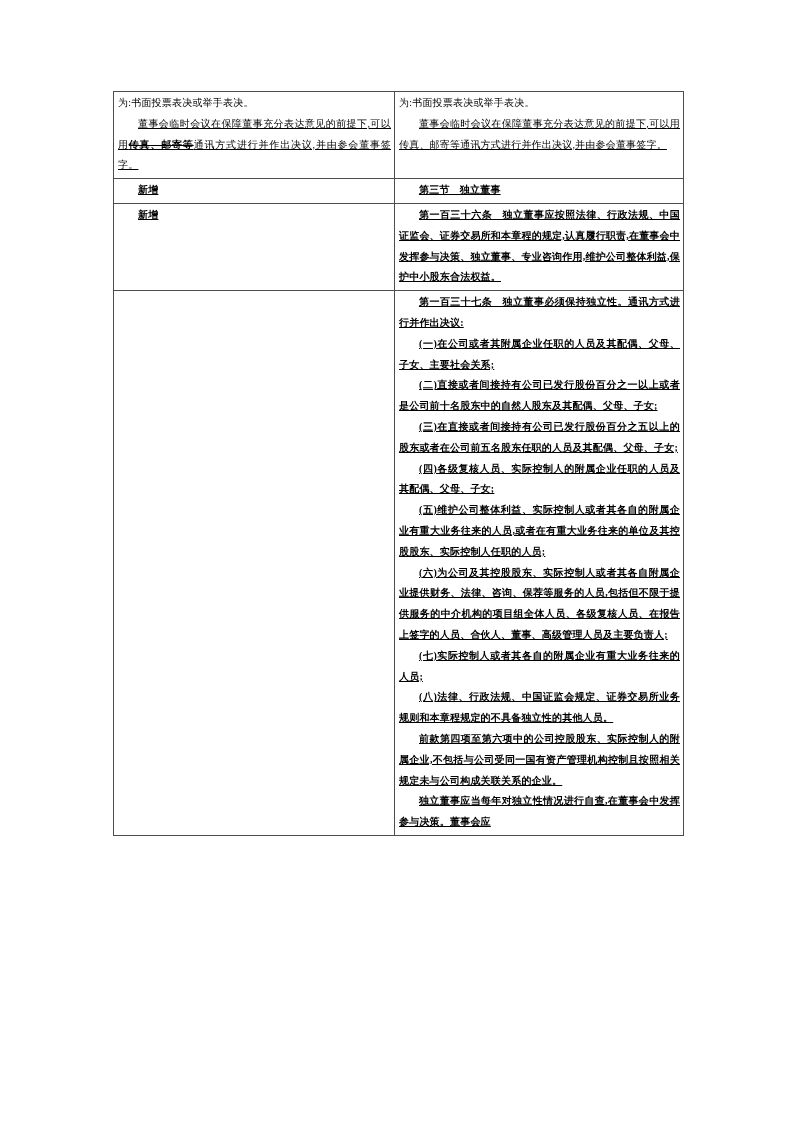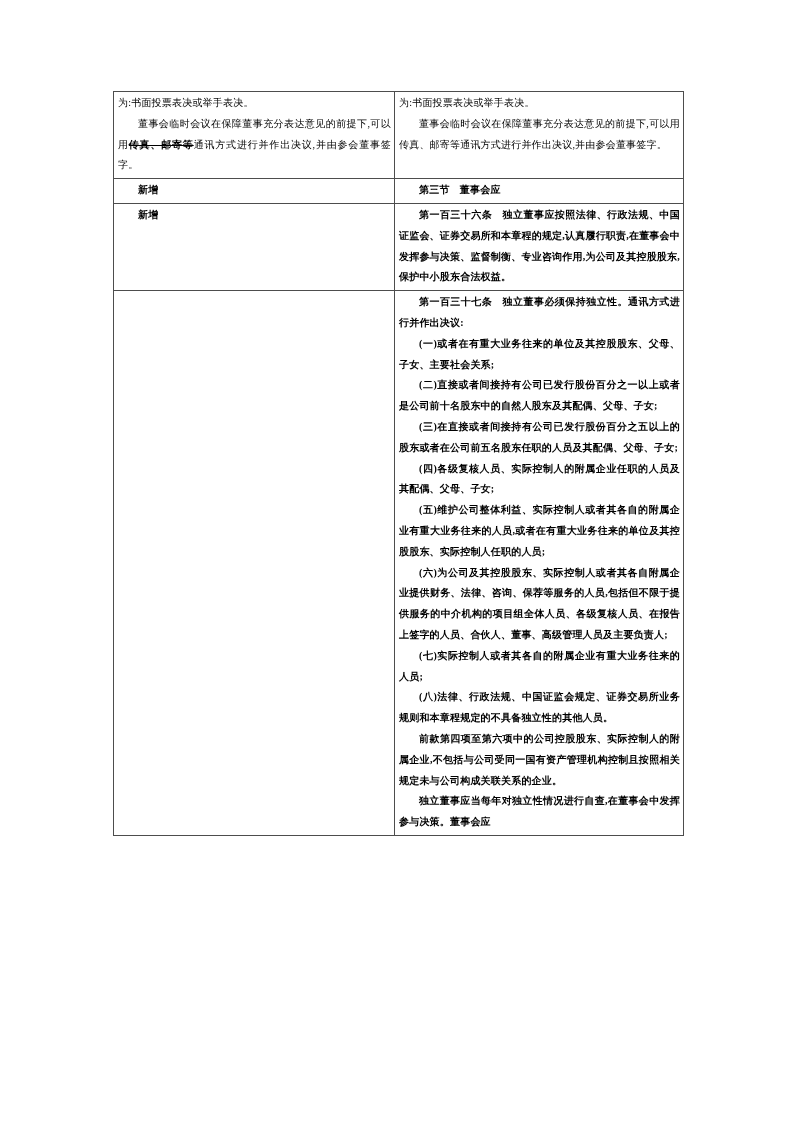--- a/index.html
+++ b/index.html
@@ -33,21 +33,21 @@
     padding: 1px 3px 2px 4px;
   }
   .para {
     margin: 0;
     font-size: 10px;
     line-height: 20.8px;
     text-align: justify;
     letter-spacing: 0.2px;
     word-break: break-all;
   }
-  .para.indent { text-indent: 2em; }
+  .para.indent { text-indent: 2em; text-decoration: underline; }
   .para.bold, span.bold { font-weight: bold; }
   span.strike { text-decoration: line-through; }
 </style>
 </head>
 <body>
 
 <div class="page">
   <table class="doc-table">
     <colgroup>
       <col style="width:281px">
@@ -62,36 +62,36 @@
           <td>
             <p class="para"><span>为:书面投票表决或举手表决。</span></p>
             <p class="para indent"><span>董事会临时会议在保障董事充分表达意见的前提下,可以用传真、邮寄等通讯方式进行并作出决议,并由参会董事签字。</span></p>
           </td>
         </tr>
         <tr>
           <td>
             <p class="para indent bold"><span>新增</span></p>
           </td>
           <td>
-            <p class="para indent bold"><span>第三节　董事会应</span></p>
+            <p class="para indent bold"><span>第三节　独立董事</span></p>
           </td>
         </tr>
         <tr>
           <td>
             <p class="para indent bold"><span>新增</span></p>
           </td>
           <td>
-            <p class="para indent bold"><span>第一百三十六条　独立董事应按照法律、行政法规、中国证监会、证券交易所和本章程的规定,认真履行职责,在董事会中发挥参与决策、监督制衡、专业咨询作用,为公司及其控股股东,保护中小股东合法权益。</span></p>
+            <p class="para indent bold"><span>第一百三十六条　独立董事应按照法律、行政法规、中国证监会、证券交易所和本章程的规定,认真履行职责,在董事会中发挥参与决策、独立董事、专业咨询作用,维护公司整体利益,保护中小股东合法权益。</span></p>
           </td>
         </tr>
         <tr>
           <td></td>
           <td>
             <p class="para indent bold"><span>第一百三十七条　独立董事必须保持独立性。通讯方式进行并作出决议:</span></p>
-            <p class="para indent bold"><span>(一)或者在有重大业务往来的单位及其控股股东、父母、子女、主要社会关系;</span></p>
+            <p class="para indent bold"><span>(一)在公司或者其附属企业任职的人员及其配偶、父母、子女、主要社会关系;</span></p>
             <p class="para indent bold"><span>(二)直接或者间接持有公司已发行股份百分之一以上或者是公司前十名股东中的自然人股东及其配偶、父母、子女;</span></p>
             <p class="para indent bold"><span>(三)在直接或者间接持有公司已发行股份百分之五以上的股东或者在公司前五名股东任职的人员及其配偶、父母、子女;</span></p>
             <p class="para indent bold"><span>(四)各级复核人员、实际控制人的附属企业任职的人员及其配偶、父母、子女;</span></p>
             <p class="para indent bold"><span>(五)维护公司整体利益、实际控制人或者其各自的附属企业有重大业务往来的人员,或者在有重大业务往来的单位及其控股股东、实际控制人任职的人员;</span></p>
             <p class="para indent bold"><span>(六)为公司及其控股股东、实际控制人或者其各自附属企业提供财务、法律、咨询、保荐等服务的人员,包括但不限于提供服务的中介机构的项目组全体人员、各级复核人员、在报告上签字的人员、合伙人、董事、高级管理人员及主要负责人;</span></p>
             <p class="para indent bold"><span>(七)实际控制人或者其各自的附属企业有重大业务往来的人员;</span></p>
             <p class="para indent bold"><span>(八)法律、行政法规、中国证监会规定、证券交易所业务规则和本章程规定的不具备独立性的其他人员。</span></p>
             <p class="para indent bold"><span>前款第四项至第六项中的公司控股股东、实际控制人的附属企业,不包括与公司受同一国有资产管理机构控制且按照相关规定未与公司构成关联关系的企业。</span></p>
             <p class="para indent bold"><span>独立董事应当每年对独立性情况进行自查,在董事会中发挥参与决策。董事会应</span></p>
           </td>

